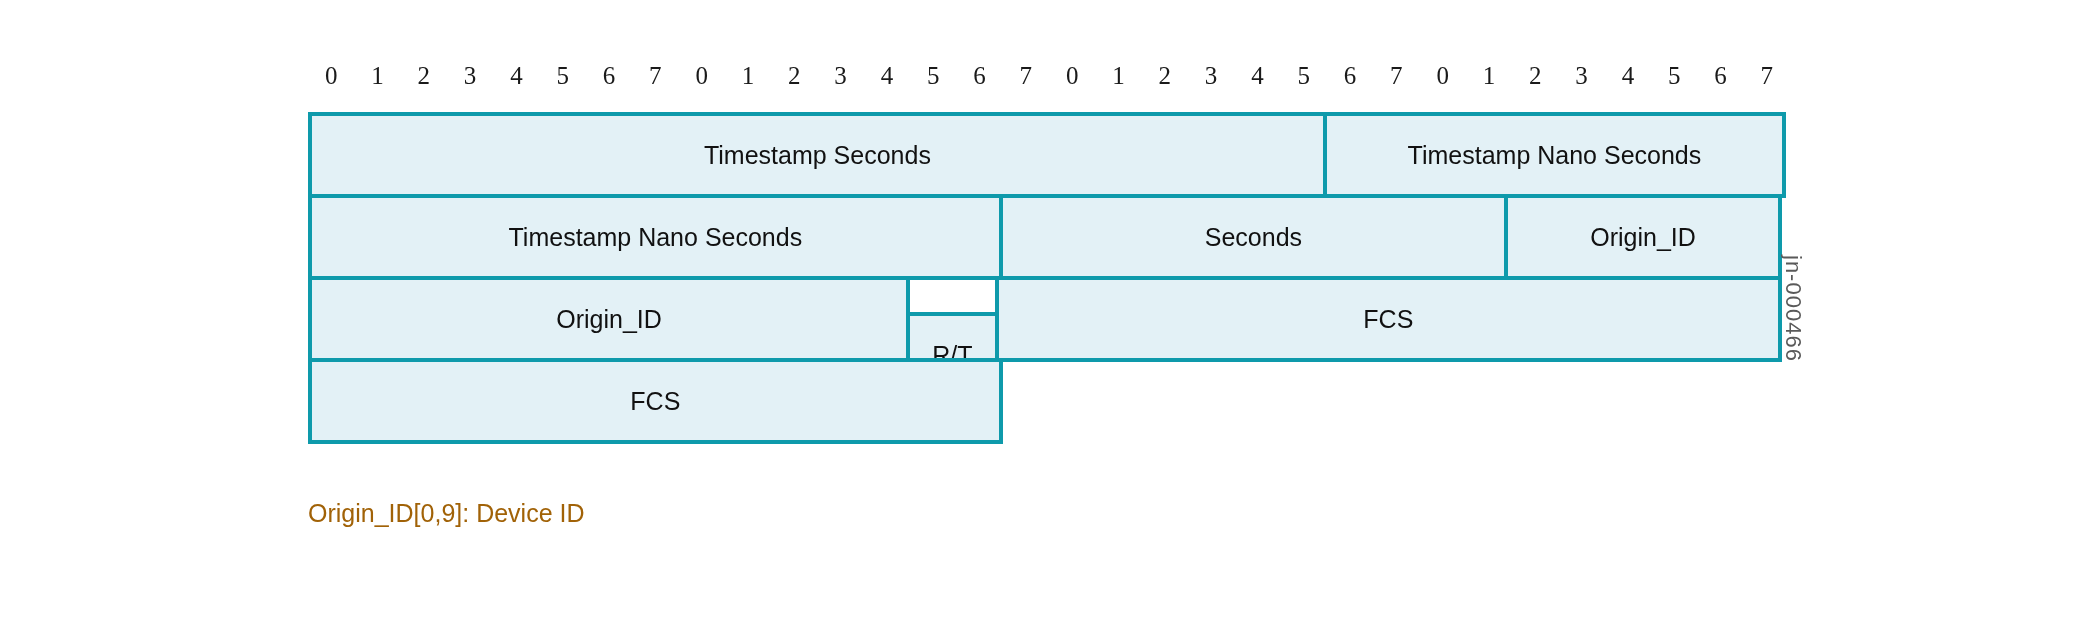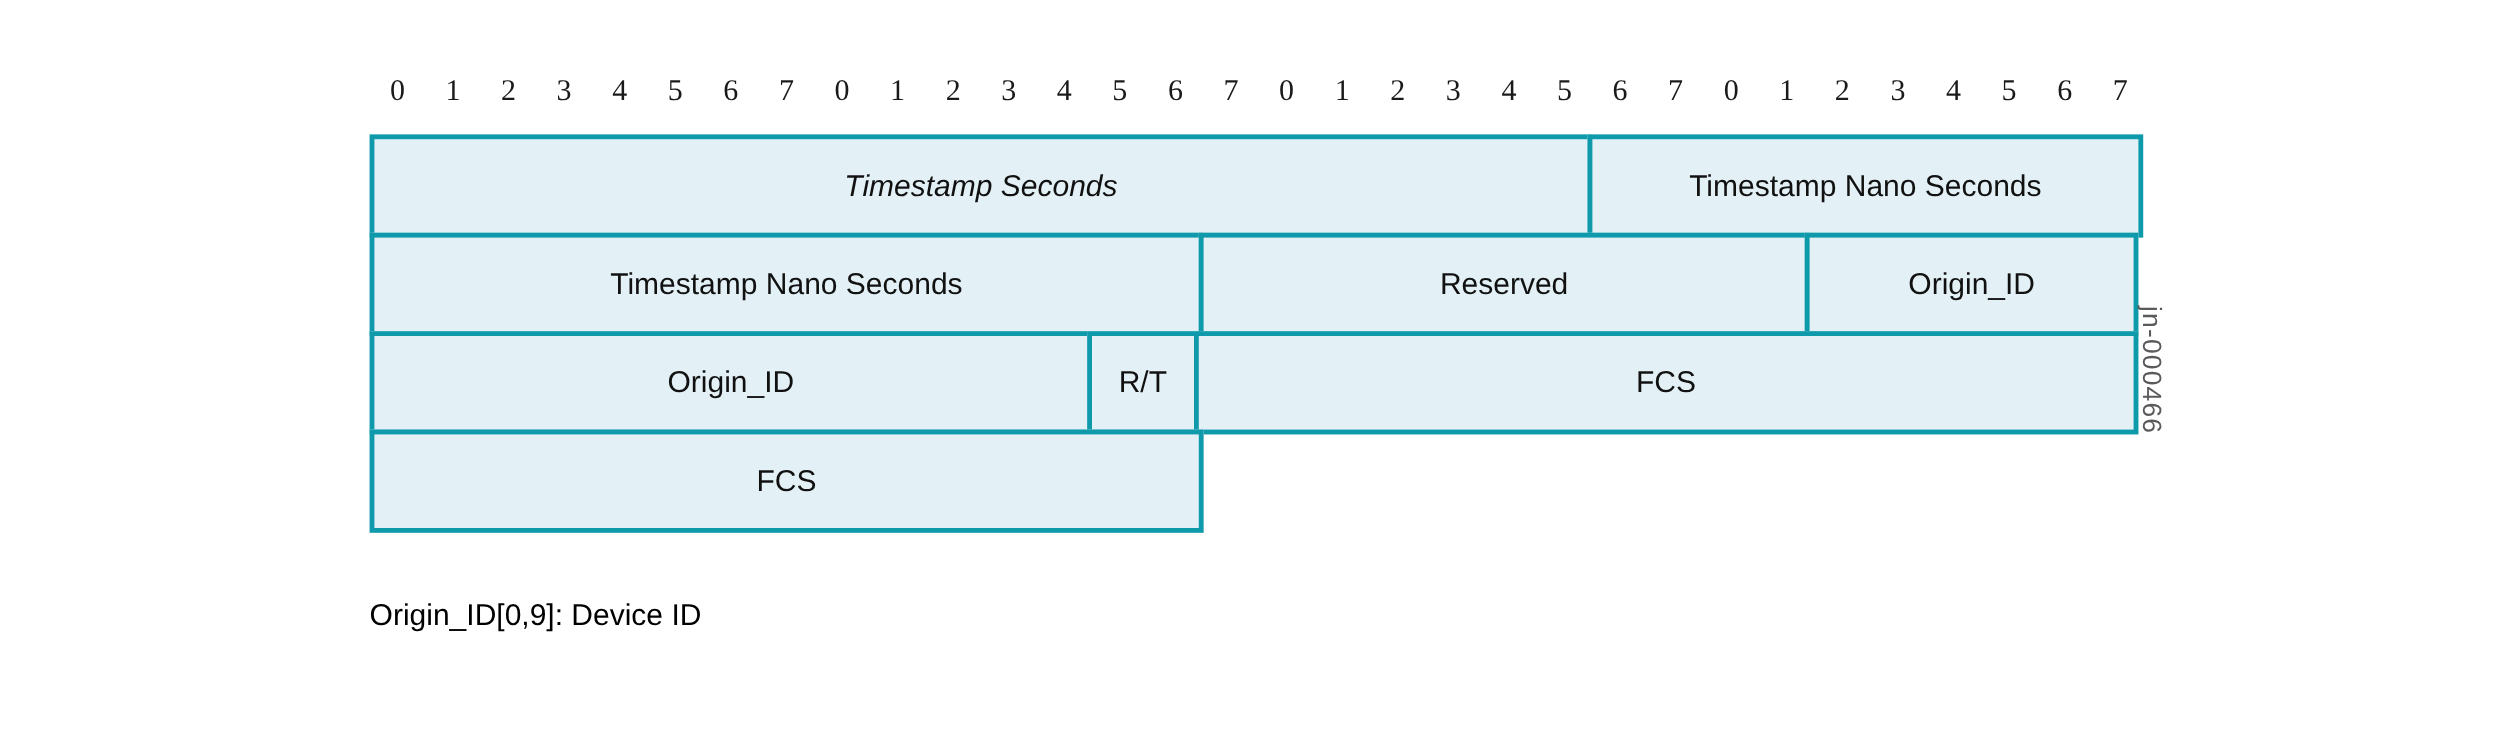--- a/index.html
+++ b/index.html
@@ -73,21 +73,21 @@
     border: none;
     background: transparent;
   }
 
   
   #caption-block {
     position: absolute;
     left: 308px;
     top: 495px;
     font-size: 25px;
-    color: #000000;
+    color: #a16207;
     line-height: 36px;
   }
   #caption-block .caption-line {
     white-space: nowrap;
   }
 
   
   #watermark {
     position: absolute;
     left: 1806px;
@@ -136,31 +136,31 @@
       <div class="bit-tick">2</div>
       <div class="bit-tick">3</div>
       <div class="bit-tick">4</div>
       <div class="bit-tick">5</div>
       <div class="bit-tick">6</div>
       <div class="bit-tick">7</div>
     </div>
 
   <div id="packet-table">
       <div class="packet-row">
-        <div class="packet-field" style="width: 68.75%; font-style: italic;">Timestamp Seconds</div>
+        <div class="packet-field" style="width: 68.75%;">Timestamp Seconds</div>
         <div class="packet-field" style="width: 31.25%;">Timestamp Nano Seconds</div>
       </div>
       <div class="packet-row">
         <div class="packet-field" style="width: 46.875%;">Timestamp Nano Seconds</div>
-        <div class="packet-field" style="width: 34.375%;">Reserved</div>
+        <div class="packet-field" style="width: 34.375%;">Seconds</div>
         <div class="packet-field" style="width: 18.75%;">Origin_ID</div>
       </div>
       <div class="packet-row">
         <div class="packet-field" style="width: 40.625%;">Origin_ID</div>
-        <div class="packet-field" style="width: 6.25%;">R/T</div>
+        <div class="packet-field" style="width: 6.25%; margin-top: 36px;">R/T</div>
         <div class="packet-field" style="width: 53.125%;">FCS</div>
       </div>
       <div class="packet-row">
         <div class="packet-field" style="width: 46.875%;">FCS</div>
         <div class="packet-field empty-field" style="width: 53.125%;"></div>
       </div>
     </div>
 
   <div id="caption-block">
       <div class="caption-line">Origin_ID[0,9]: Device ID</div>

